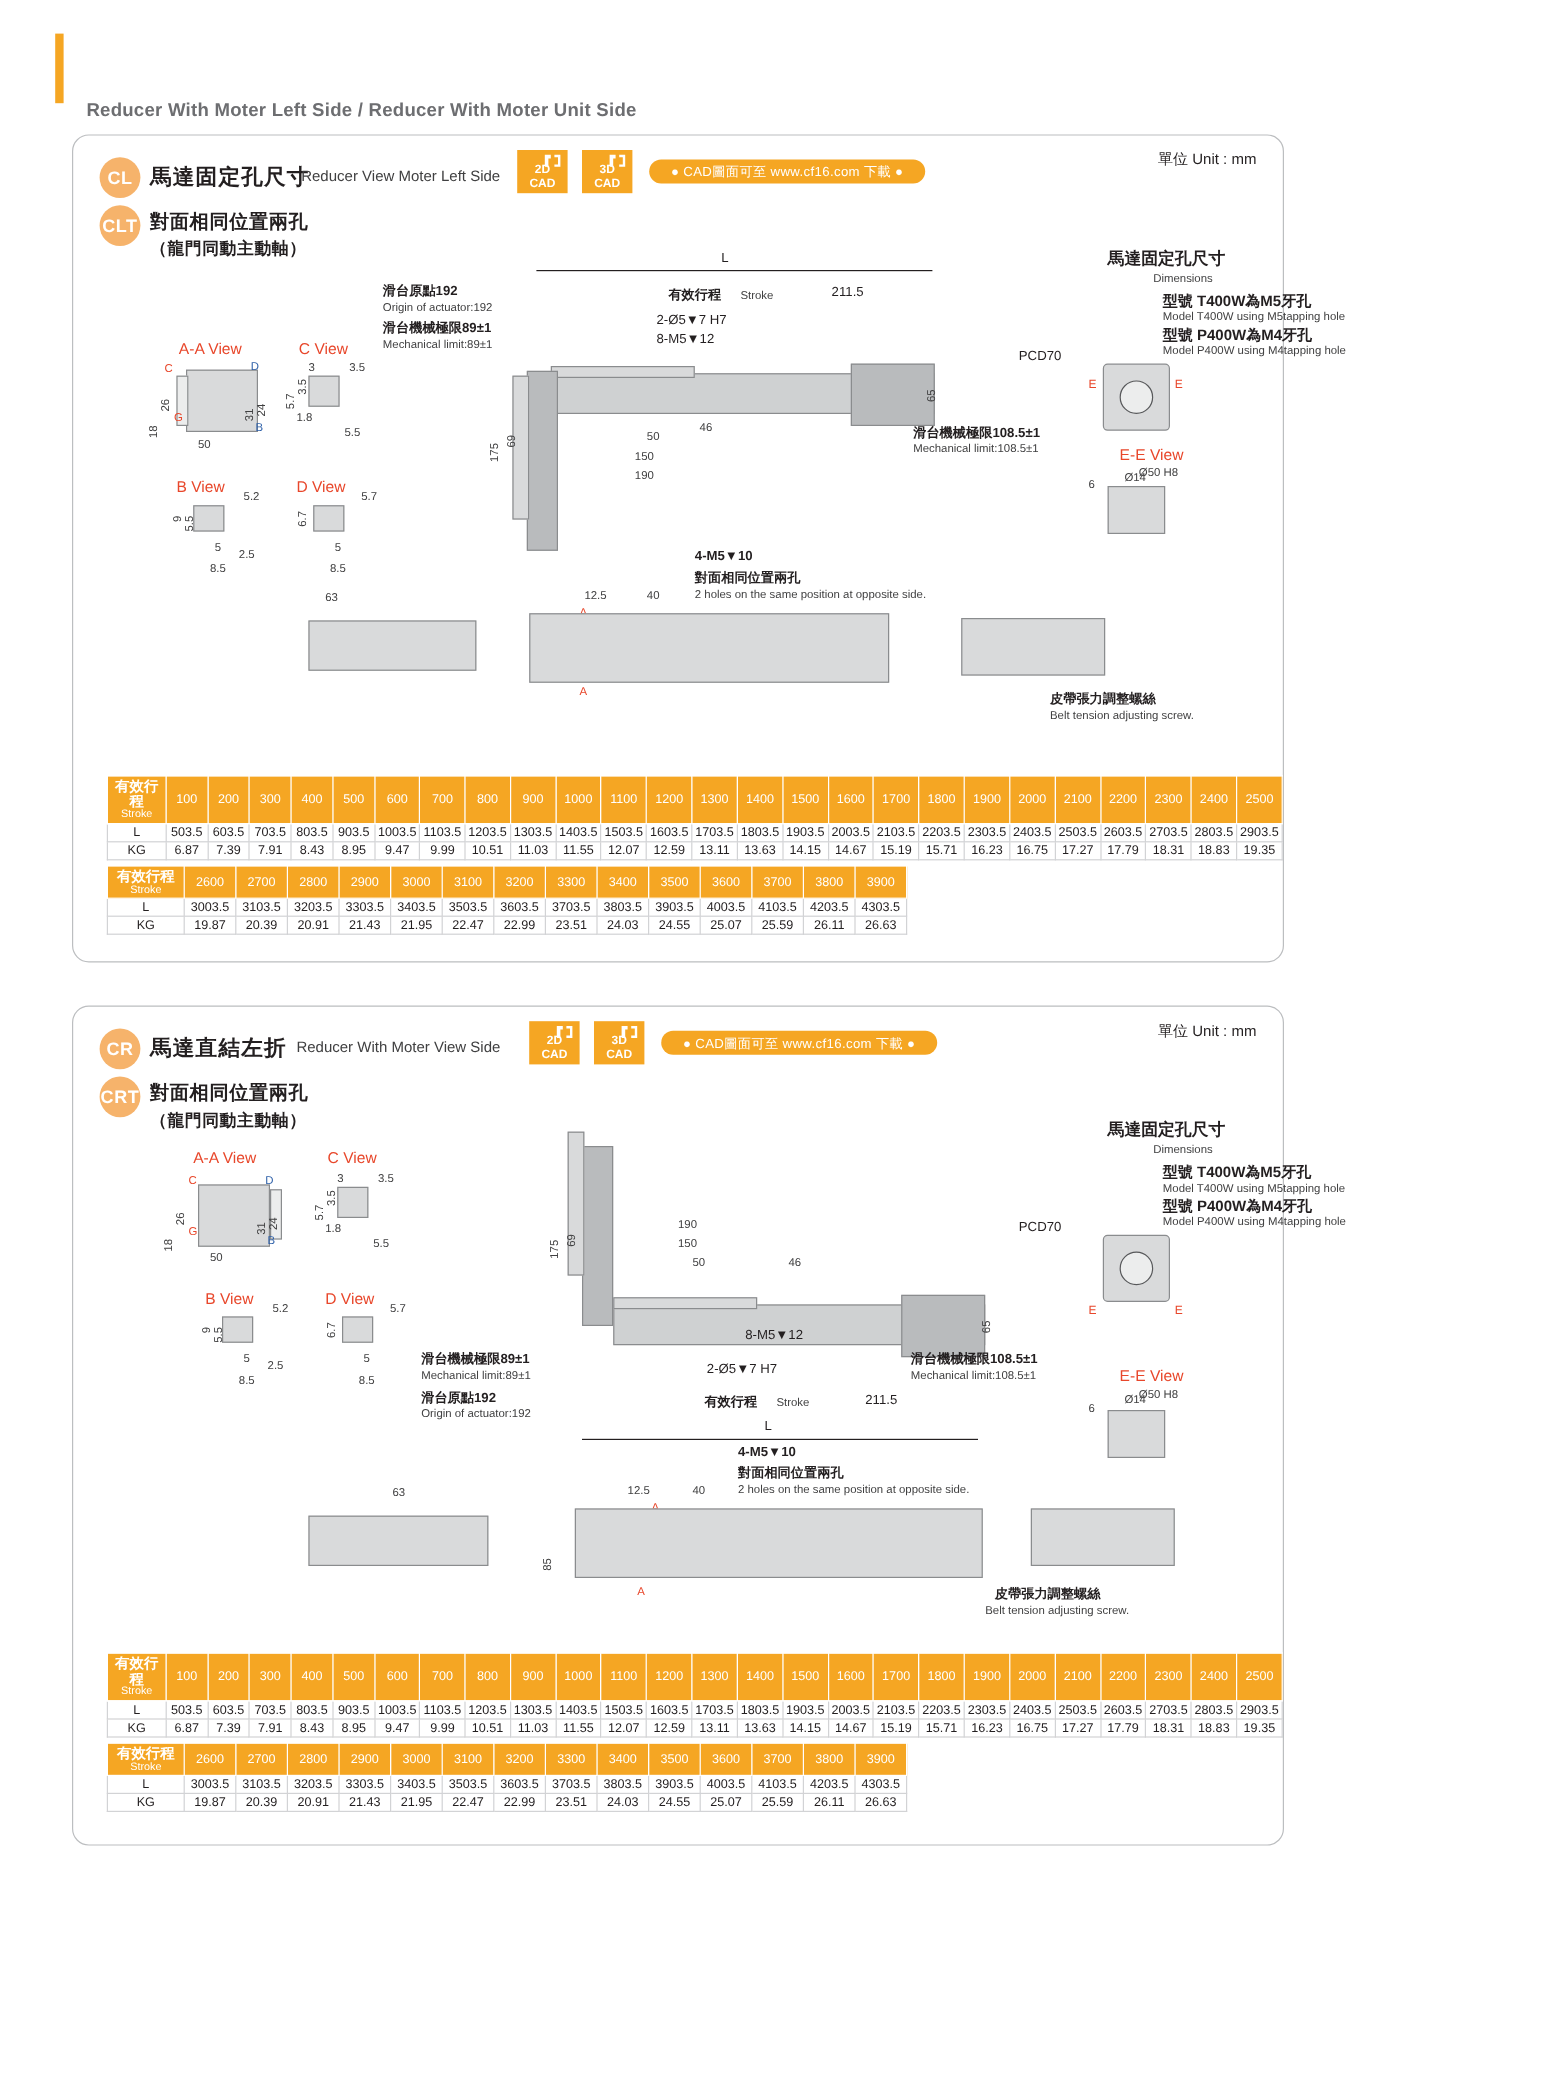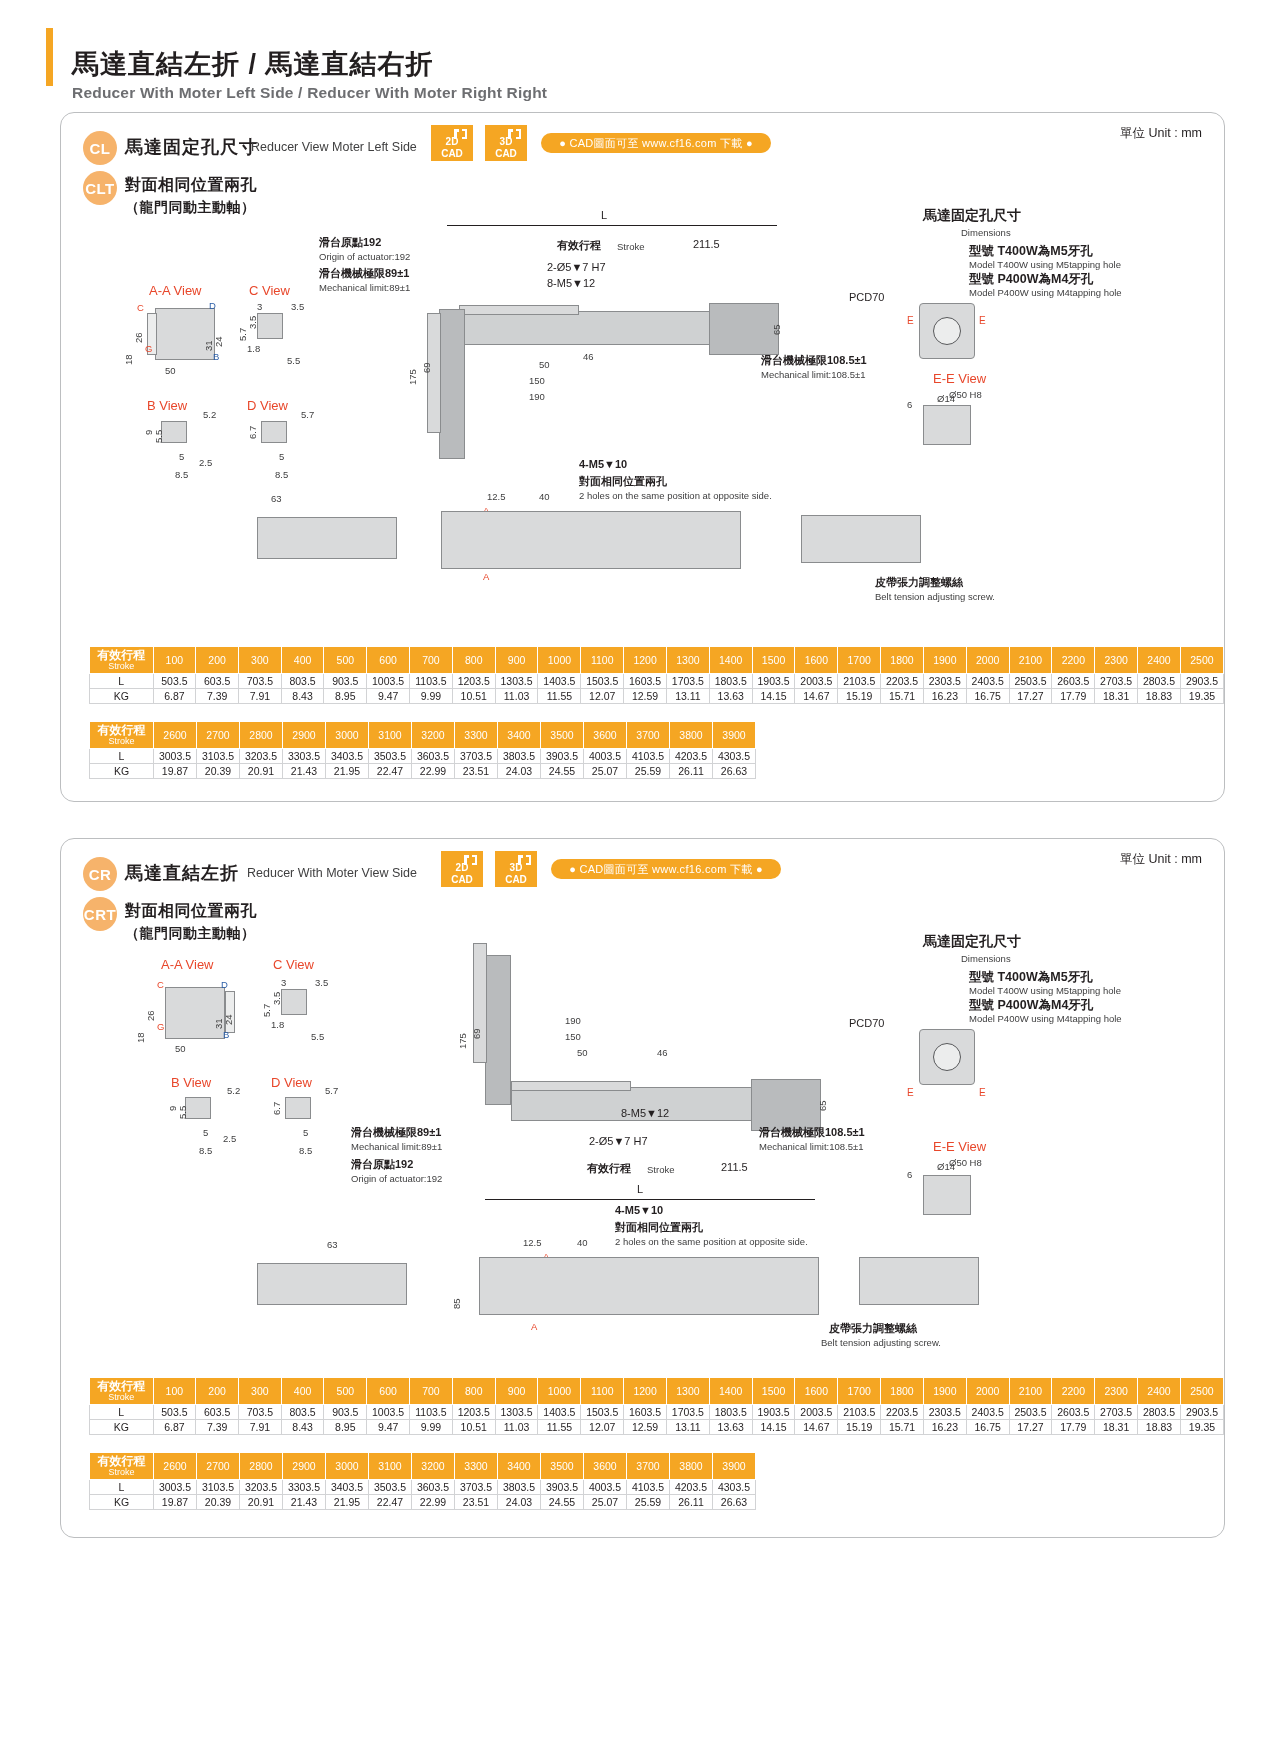--- a/index.html
+++ b/index.html
@@ -13,21 +13,21 @@
     overflow:hidden;
   }
   
   .page-header { position:absolute; left:46px; top:22px; width:1190px; height:70px; }
   .page-header .bar { position:absolute; left:0; top:6px; width:7px; height:58px; background:#f5a623; }
   .page-header .title-cn { position:absolute; left:26px; top:24px; font-size:27px; font-weight:bold; letter-spacing:1px; color:#231f20; }
   .page-header .title-en { position:absolute; left:26px; top:62px; font-size:15.5px; font-weight:bold; color:#6d6e71; letter-spacing:0.2px; }
 
   
   .panel {
-    position:absolute; left:60px; width:1165px;
+    position:absolute; left:60px; width:1010px;
     border:1px solid #bcbec0; border-radius:14px; background:#fff;
   }
   #panel-left { top:112px; height:690px; }
   #panel-right { top:838px; height:700px; }
 
   .unit-label { position:absolute; right:22px; top:12px; font-size:12.5px; color:#231f20; }
 
   
   .code-badge {
     position:absolute; width:34px; height:34px; border-radius:50%;
@@ -77,22 +77,21 @@
   }
   .spec-table .hdr-label .en { font-size:9px; font-weight:normal; display:block; }
   .spec-table .rowlab { background:#ffffff; border:1px solid #d2d3d5; color:#231f20; font-size:10.5px; }
   .spec-table .val { background:#ffffff; border:1px solid #d2d3d5; color:#231f20; }
 </style>
 </head>
 <body>
 
 <div class="page-header">
   <div class="bar"></div>
-  <div class="title-cn">馬達直結左折 / 馬達直結右折</div>
-  <div class="title-en">Reducer With Moter Left Side / Reducer With Moter Right Right</div>
+  <div class="title-en">Reducer With Moter Left Side / Reducer With Moter Unit Side</div>
 </div>
 
 <div class="panel" id="panel-left">
   <div class="unit-label">單位 Unit : mm</div>
 
   <div class="code-badge" style="left:22px; top:18px;">CL</div>
   <div class="row-title-cn" style="left:64px; top:22px;">馬達固定孔尺寸</div>
   <div class="row-title-en" style="left:190px; top:27px;">Reducer View Moter Left Side</div>
 
   <div class="cad-btn" style="left:370px; top:12px;">

